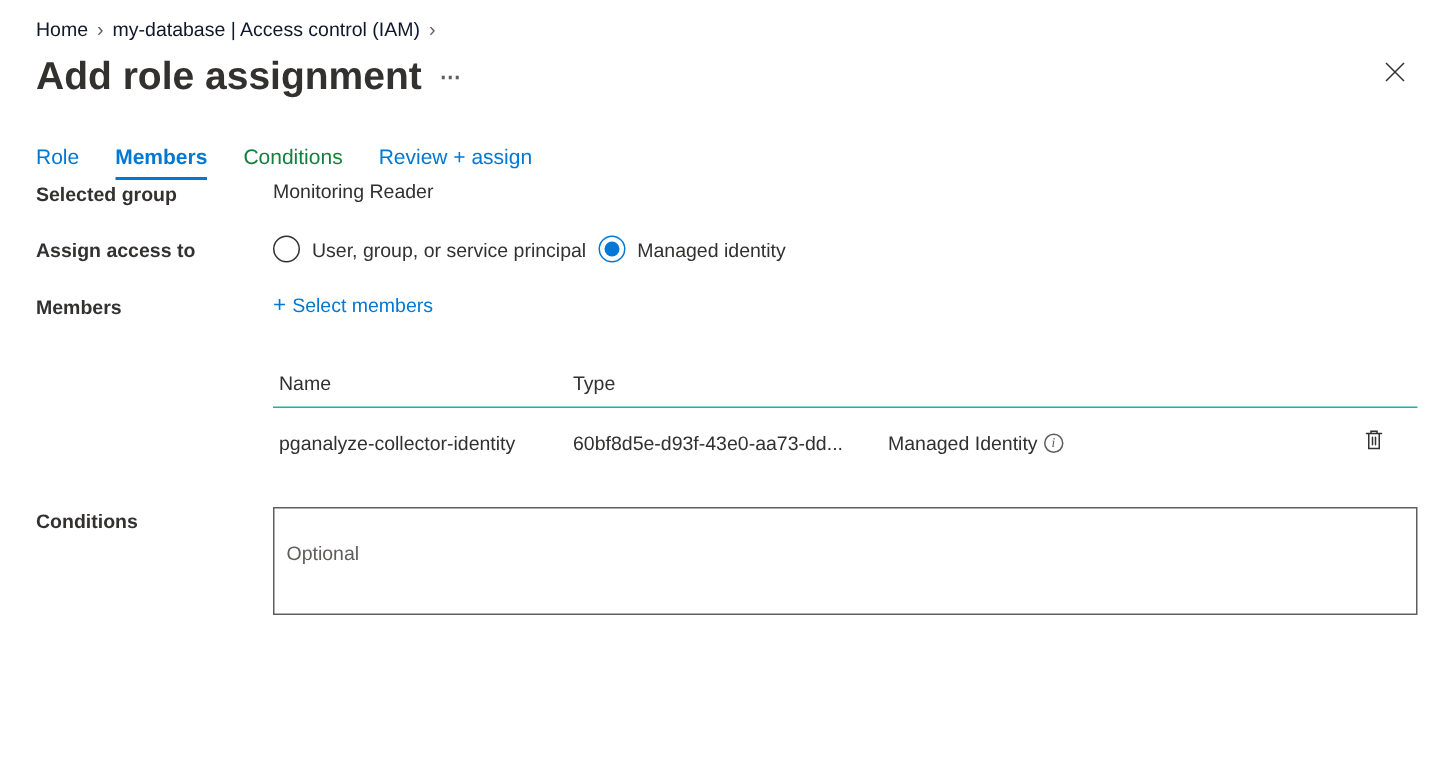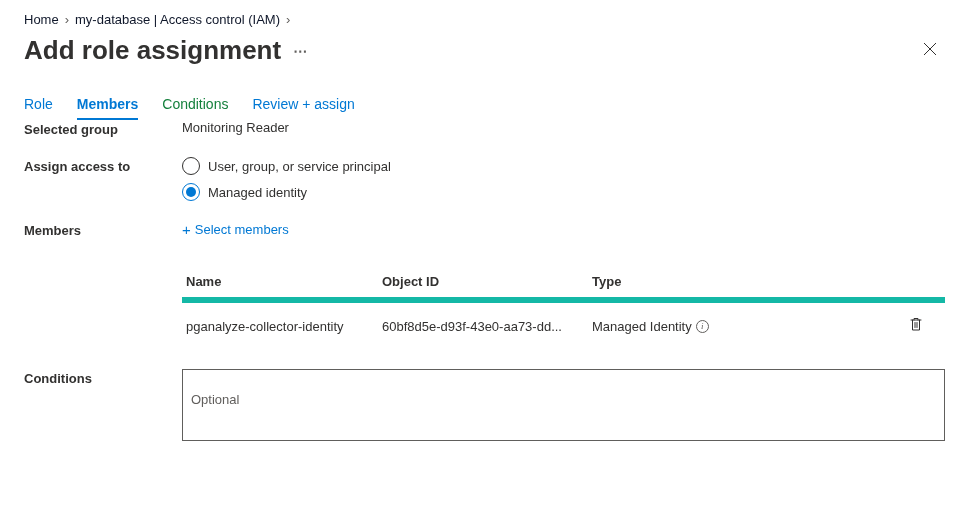--- a/index.html
+++ b/index.html
@@ -62,21 +62,21 @@
       margin-bottom: 20px;
     }
     .form-label {
       width: 158px;
       font-weight: 600;
       font-size: 13px;
       flex-shrink: 0;
       padding-top: 2px;
     }
     .form-value { font-size: 13px; flex: 1; }
-    .radio-group { display: flex; flex-direction: column; gap: 8px; }
+    .radio-group { display: flex; flex-direction: row; gap: 8px; }
     .radio-item {
       display: flex;
       align-items: center;
       gap: 8px;
       cursor: pointer;
       font-size: 13px;
     }
     .radio {
       width: 18px; height: 18px;
       border: 1px solid #323130;
@@ -98,23 +98,23 @@
       cursor: pointer;
       display: inline-flex;
       align-items: center;
       gap: 4px;
       font-size: 13px;
     }
     .plus { font-size: 15px; font-weight: 300; }
     .members-table { width: 100%; margin-top: 36px; }
     .members-table .thead {
       display: flex;
-      border-bottom: 6px solid #14b8a6;
+      border-bottom: 1px solid #14b8a6;
       padding-bottom: 8px;
-      font-weight: 700;
+      font-weight: 400;
       font-size: 13px;
     }
     .members-table .trow {
       display: flex;
       padding: 12px 0;
       align-items: center;
       font-size: 13px;
     }
     .col-name { width: 200px; padding-left: 4px; }
     .col-oid { width: 210px; white-space: nowrap; overflow: hidden; text-overflow: ellipsis; }
@@ -204,21 +204,20 @@
   <div class="form-label">Members</div>
   <div class="form-value">
     <span class="select-members">
       <span class="plus">+</span>
       <span>Select members</span>
     </span>
 
     <div class="members-table">
       <div class="thead">
         <div class="col-name">Name</div>
-        <div class="col-oid">Object ID</div>
         <div class="col-type">Type</div>
         <div class="col-action"></div>
       </div>
       <div class="trow">
         <div class="col-name">pganalyze-collector-identity</div>
         <div class="col-oid">60bf8d5e-d93f-43e0-aa73-dd...</div>
         <div class="col-type">
           <span>Managed Identity</span>
           <span class="info-icon">i</span>
         </div>

